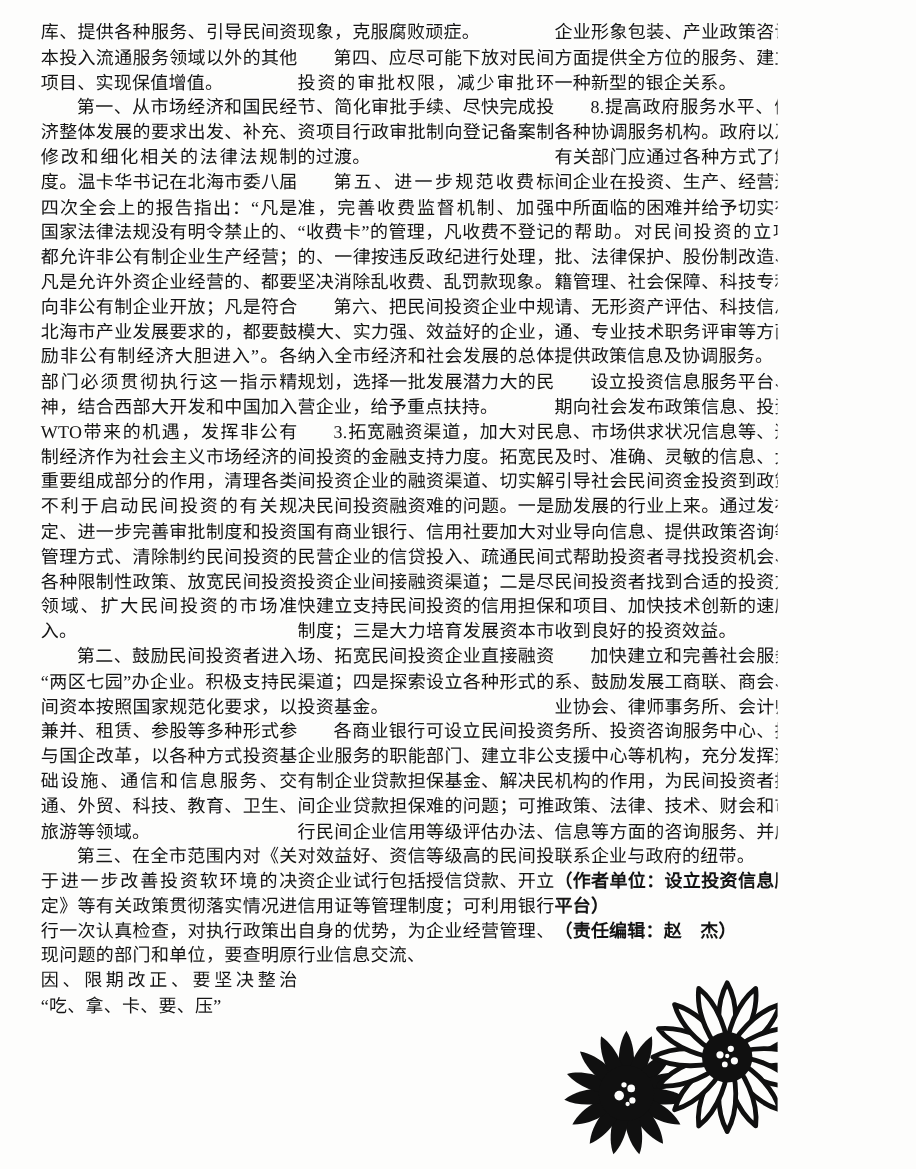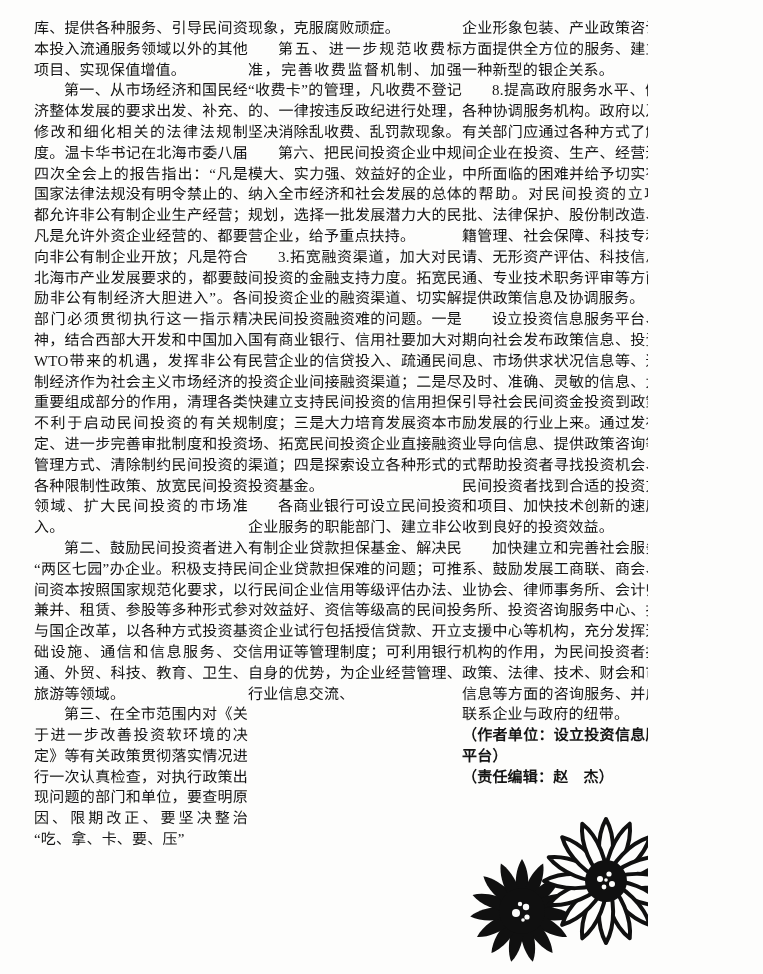--- a/index.html
+++ b/index.html
@@ -66,20 +66,21 @@
 
   <div class="col">
     <p>库、提供各种服务、引导民间资本投入流通服务领域以外的其他项目、实现保值增值。</p>
     <p class="indent">第一、从市场经济和国民经济整体发展的要求出发、补充、修改和细化相关的法律法规制度。温卡华书记在北海市委八届四次全会上的报告指出：“凡是国家法律法规没有明令禁止的、都允许非公有制企业生产经营；凡是允许外资企业经营的、都要向非公有制企业开放；凡是符合北海市产业发展要求的，都要鼓励非公有制经济大胆进入”。各部门必须贯彻执行这一指示精神，结合西部大开发和中国加入WTO带来的机遇，发挥非公有制经济作为社会主义市场经济的重要组成部分的作用，清理各类不利于启动民间投资的有关规定、进一步完善审批制度和投资管理方式、清除制约民间投资的各种限制性政策、放宽民间投资领域、扩大民间投资的市场准入。</p>
     <p class="indent">第二、鼓励民间投资者进入“两区七园”办企业。积极支持民间资本按照国家规范化要求，以兼并、租赁、参股等多种形式参与国企改革，以各种方式投资基础设施、通信和信息服务、交通、外贸、科技、教育、卫生、旅游等领域。</p>
     <p class="indent">第三、在全市范围内对《关于进一步改善投资软环境的决定》等有关政策贯彻落实情况进行一次认真检查，对执行政策出现问题的部门和单位，要查明原因、限期改正、要坚决整治“吃、拿、卡、要、压”</p>
   </div>
 
   <div class="col">
     <p>现象，克服腐败顽症。</p>
+    <p class="indent">第四、应尽可能下放对民间投资的审批权限，减少审批环节、简化审批手续、尽快完成投资项目行政审批制向登记备案制的过渡。</p>
     <p class="indent">第五、进一步规范收费标准，完善收费监督机制、加强“收费卡”的管理，凡收费不登记的、一律按违反政纪进行处理，坚决消除乱收费、乱罚款现象。</p>
     <p class="indent">第六、把民间投资企业中规模大、实力强、效益好的企业，纳入全市经济和社会发展的总体规划，选择一批发展潜力大的民营企业，给予重点扶持。</p>
     <p class="indent">3.拓宽融资渠道，加大对民间投资的金融支持力度。拓宽民间投资企业的融资渠道、切实解决民间投资融资难的问题。一是国有商业银行、信用社要加大对民营企业的信贷投入、疏通民间投资企业间接融资渠道；二是尽快建立支持民间投资的信用担保制度；三是大力培育发展资本市场、拓宽民间投资企业直接融资渠道；四是探索设立各种形式的投资基金。</p>
     <p class="indent">各商业银行可设立民间投资企业服务的职能部门、建立非公有制企业贷款担保基金、解决民间企业贷款担保难的问题；可推行民间企业信用等级评估办法、对效益好、资信等级高的民间投资企业试行包括授信贷款、开立信用证等管理制度；可利用银行自身的优势，为企业经营管理、行业信息交流、</p>
   </div>
 
   <div class="col">
     <p>企业形象包装、产业政策咨询等方面提供全方位的服务、建立起一种新型的银企关系。</p>
     <p class="indent">8.提高政府服务水平、健全各种协调服务机构。政府以及各有关部门应通过各种方式了解民间企业在投资、生产、经营过程中所面临的困难并给予切实有力的帮助。对民间投资的立项审批、法律保护、股份制改造、户籍管理、社会保障、科技专利申请、无形资产评估、科技信息沟通、专业技术职务评审等方面、提供政策信息及协调服务。</p>
     <p class="indent">设立投资信息服务平台、定期向社会发布政策信息、投资信息、市场供求状况信息等、通过及时、准确、灵敏的信息、大力引导社会民间资金投资到政策鼓励发展的行业上来。通过发布产业导向信息、提供政策咨询等方式帮助投资者寻找投资机会、使民间投资者找到合适的投资方向和项目、加快技术创新的速度以收到良好的投资效益。</p>

